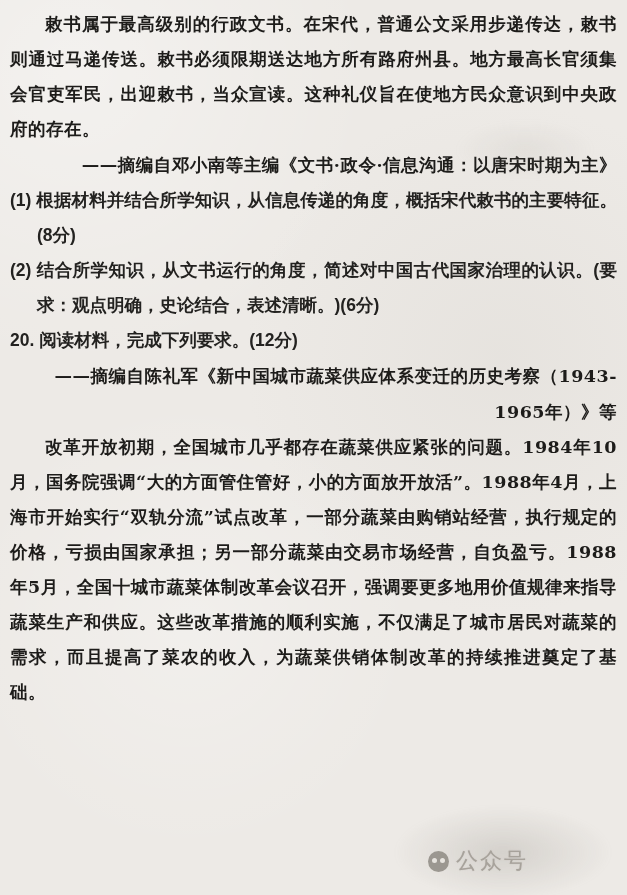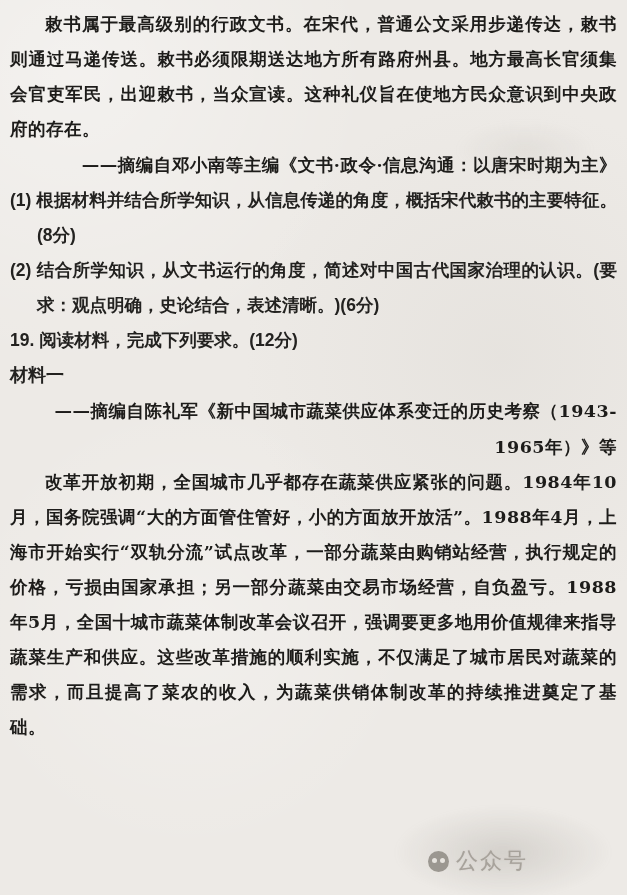--- a/index.html
+++ b/index.html
@@ -109,22 +109,21 @@
 <div class="page">
 
   <section>
     <p class="material">敕书属于最高级别的行政文书。在宋代，普通公文采用步递传达，敕书则通过马递传送。敕书必须限期送达地方所有路府州县。地方最高长官须集会官吏军民，出迎敕书，当众宣读。这种礼仪旨在使地方民众意识到中央政府的存在。</p>
     <p class="citation">——摘编自邓小南等主编《文书·政令·信息沟通：以唐宋时期为主》</p>
     <p class="question">(1) 根据材料并结合所学知识，从信息传递的角度，概括宋代敕书的主要特征。(8分)</p>
     <p class="question">(2) 结合所学知识，从文书运行的角度，简述对中国古代国家治理的认识。(要求：观点明确，史论结合，表述清晰。)(6分)</p>
   </section>
 
   <section>
-    <p class="question no-hang">19. 阅读材料，完成下列要求。(12分)</p>
-    <p class="material-label">材料一</p>
+    <p class="question no-hang">20. 阅读材料，完成下列要求。(12分)</p>
     <p class="citation">——摘编自陈礼军《新中国城市蔬菜供应体系变迁的历史考察（1943-1965年）》等</p>
     <p class="material">改革开放初期，全国城市几乎都存在蔬菜供应紧张的问题。1984年10月，国务院强调“大的方面管住管好，小的方面放开放活”。1988年4月，上海市开始实行“双轨分流”试点改革，一部分蔬菜由购销站经营，执行规定的价格，亏损由国家承担；另一部分蔬菜由交易市场经营，自负盈亏。1988年5月，全国十城市蔬菜体制改革会议召开，强调要更多地用价值规律来指导蔬菜生产和供应。这些改革措施的顺利实施，不仅满足了城市居民对蔬菜的需求，而且提高了菜农的收入，为蔬菜供销体制改革的持续推进奠定了基础。</p>
 
   </section>
 
   <div class="stain"></div>
   <div class="stain2"></div>
 
   <div class="watermark">
     <span class="wm-icon"></span>

